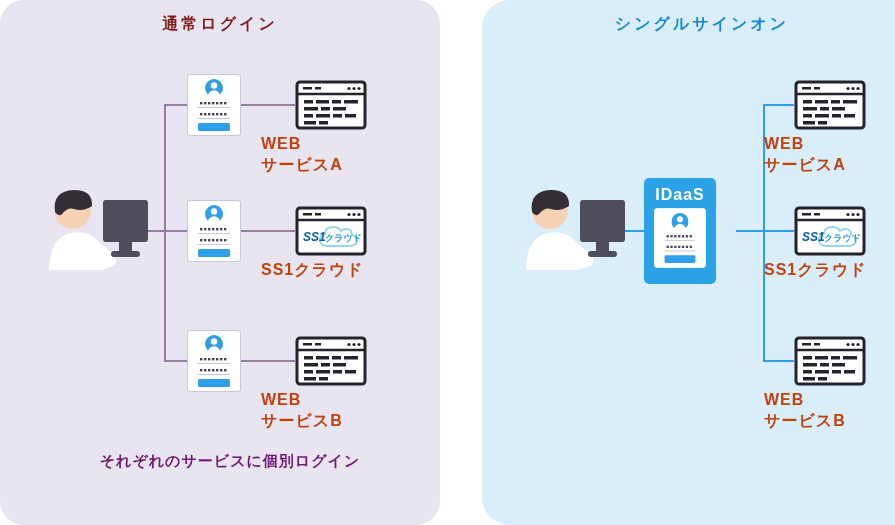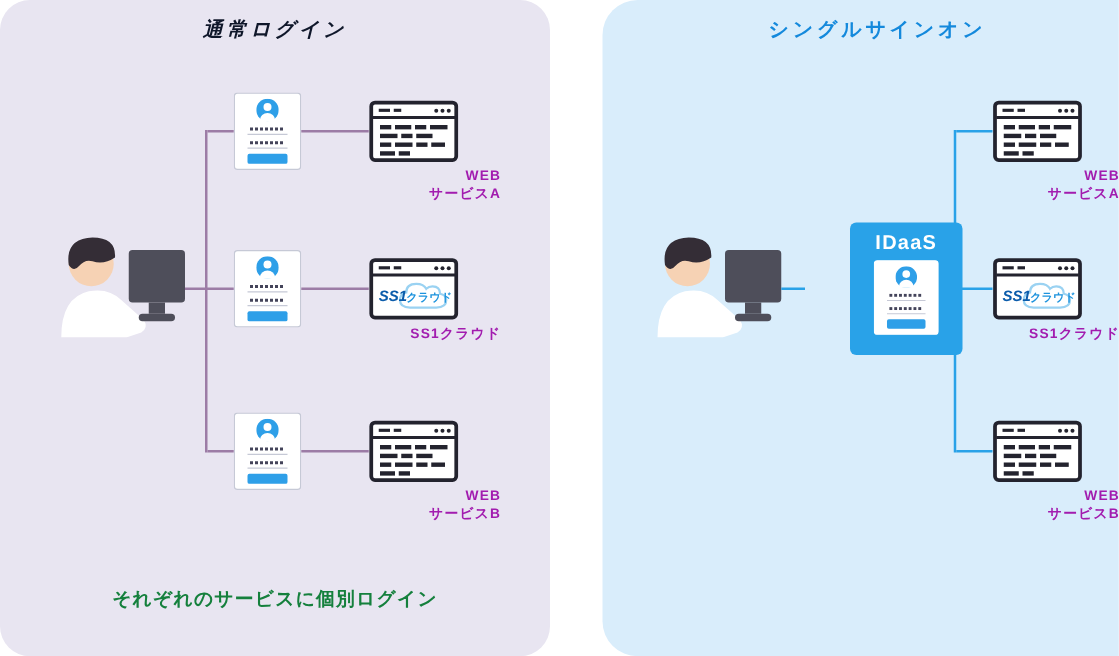--- a/index.html
+++ b/index.html
@@ -9,40 +9,39 @@
     overflow:hidden;
   }
   .panel{position:absolute;top:0;height:525px;border-radius:24px;}
   .panel-left{left:0;width:440px;background:#e8e5f1;}
   .panel-right{left:482px;width:440px;background:#d9edfb;border-radius:28px;}
   .abs{position:absolute;text-decoration:underline;}
   .title{
     position:absolute;top:14px;left:0;width:100%;text-align:center;
     font-size:16px;font-weight:bold;letter-spacing:3px;
   }
-  .title-left{color:#0f172a;font-style:italic;}
+  .title-left{color:#7f1d1d;}
   .title-right{color:#1489dc;}
   .caption{
     position:absolute;left:0;width:100%;text-align:center;
     font-size:15px;font-weight:bold;letter-spacing:1px;
     white-space:pre-line;line-height:22px;
   }
-  .caption-left{top:469px;color:#15803d;}
+  .caption-left{top:450px;color:#701a75;padding-left:10px;}
   .caption-right{top:441px;color:#1489dc;}
   .line-l{background:#9c7ca6;}
   .line-r{background:#29a2e8;}
   .svc-label{
-    position:absolute;text-align:right;font-size:11px;font-weight:bold;
-    letter-spacing:1px;line-height:1.3;white-space:pre-line;color:#a21caf;
+    position:absolute;text-align:left;font-size:16px;font-weight:bold;
+    letter-spacing:1px;line-height:1.3;white-space:pre-line;color:#c2410c;
   }
   .idaas-box{
-    position:absolute;left:162px;top:178px;width:90px;height:106px;
+    position:absolute;left:162px;top:178px;width:72px;height:106px;
     background:#29a2e8;border-radius:5px;display:flex;flex-direction:column;
     align-items:center;
-    margin-left:36px;
   }
   .idaas-label{
     color:#ffffff;font-weight:bold;font-size:16px;letter-spacing:1px;
     margin-top:8px;
   }
   .idaas-card{margin-top:4px;line-height:0;}
   .icon-wrap{line-height:0;}
 </style>
 </head>
 <body>

